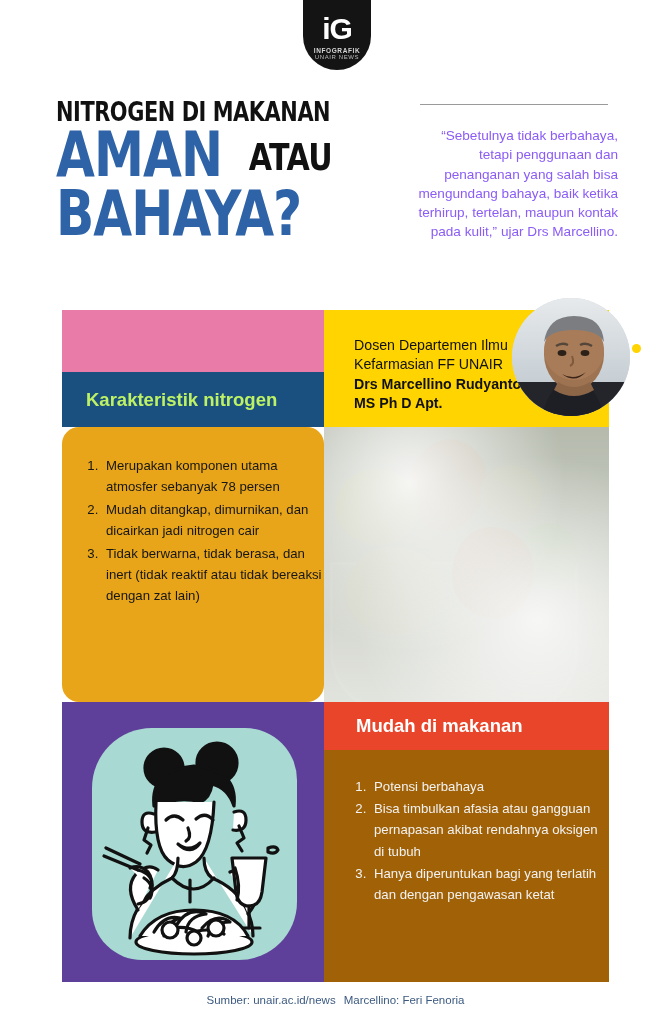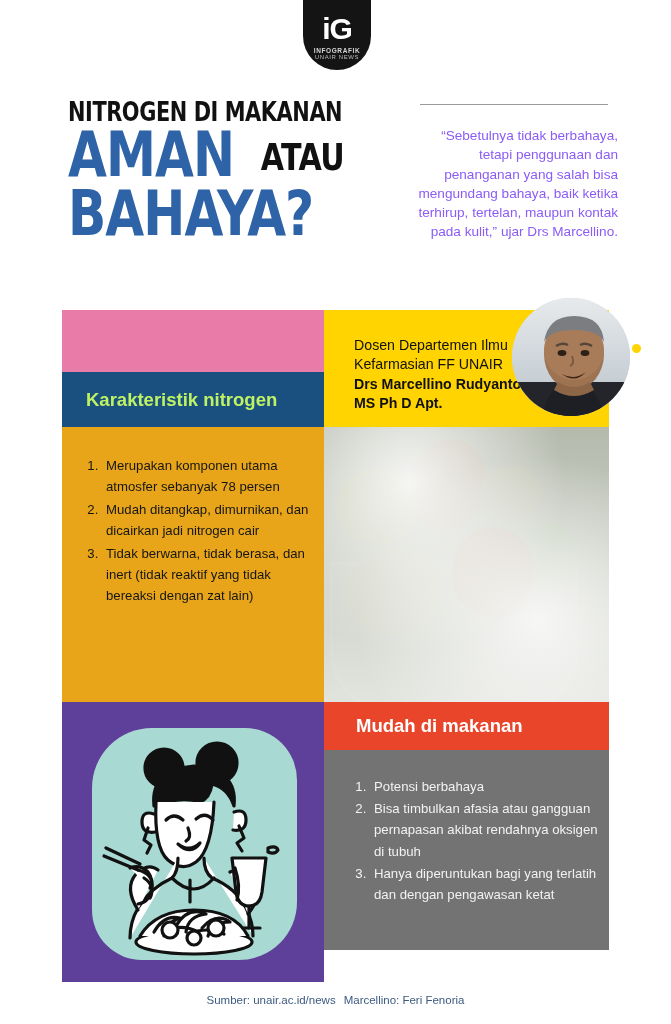--- a/index.html
+++ b/index.html
@@ -17,21 +17,21 @@
   .logo-shape {
     width:68px; height:70px; background:#141414;
     border-radius:0 0 34px 34px;
     display:flex; flex-direction:column; align-items:center; justify-content:center;
   }
   .logo-ig { color:#fff; font-size:30px; font-weight:bold; letter-spacing:-1px; line-height:1; margin-top:4px; }
   .logo-sub1 { color:#d8d8d8; font-size:6.5px; letter-spacing:0.6px; font-weight:bold; margin-top:3px; }
   .logo-sub2 { color:#bdbdbd; font-size:6px; letter-spacing:0.6px; }
 
   
-  .headline { position:absolute; left:68px; top:96px; width:330px; }
+  .headline { position:absolute; left:56px; top:96px; width:330px; }
   .hl-1 {
     font-size:27px; font-weight:bold; color:#111; letter-spacing:-0.5px;
     font-family:"DejaVu Sans Condensed","Liberation Sans Narrow","Liberation Sans",sans-serif;
     transform:scaleX(0.86); transform-origin:left center; white-space:nowrap;
   }
   .hl-2 { margin-top:2px; white-space:nowrap; line-height:0.85; }
   .hl-aman {
     font-size:62px; font-weight:bold; color:#2E63A8; letter-spacing:-1px;
     display:inline-block; transform:scaleX(0.9); transform-origin:left center;
     font-family:"DejaVu Sans Condensed","Liberation Sans Narrow","Liberation Sans",sans-serif;
@@ -53,21 +53,21 @@
     position:absolute; left:406px; top:126px; width:212px;
     text-align:right; font-size:13.6px; line-height:1.42; color:#8b5cf6;
   }
 
   
   .pink { position:absolute; left:62px; top:310px; width:262px; height:62px; background:#E87BA8; }
   .blue-banner { position:absolute; left:62px; top:372px; width:262px; height:55px; background:#19507F; }
   .blue-banner span {
     position:absolute; left:24px; top:17px; color:#bef264; font-size:18.5px; font-weight:bold;
   }
-  .gold { position:absolute; left:62px; top:427px; width:262px; height:275px; background:#E8A519; }
+  .gold { position:absolute; left:62px; top:427px; width:262px; height:275px; background:#E8A519;border-radius:17px; }
   .gold ol { margin:28px 0 0 40px; padding:0; }
   .gold li {
     color:#161616; font-size:13.2px; line-height:1.62; margin-bottom:1px; padding-left:4px;
   }
 
   .yellow { position:absolute; left:324px; top:310px; width:285px; height:149px; background:#FFD400; }
   .yellow-txt {
     position:absolute; left:30px; top:26px; width:175px;
     font-size:14.2px; line-height:1.37; color:#111;
   }
@@ -89,21 +89,21 @@
   }
   .food .cup {
     position:absolute; left:6px; bottom:-10px; width:248px; height:150px;
     border-radius:0 0 60px 60px; background:rgba(238,240,236,.55);
     border:3px solid rgba(255,255,255,.75);
   }
   .puff { position:absolute; border-radius:48% 52% 46% 54% / 52% 48% 54% 46%; filter:blur(0.6px); }
 
   .orange-banner { position:absolute; left:324px; top:702px; width:285px; height:48px; background:#E8452B; }
   .orange-banner span { position:absolute; left:32px; top:13px; color:#fff; font-size:18.5px; font-weight:bold; }
-  .black { position:absolute; left:324px; top:750px; width:285px; height:200px; background:#737373; }
+  .black { position:absolute; left:324px; top:750px; width:285px; height:232px; background:#a16207; }
   .black ol { margin:26px 0 0 46px; padding:0; }
   .black li { color:#f2f2f2; font-size:13.2px; line-height:1.64; padding-left:4px; }
 
   .purple { position:absolute; left:62px; top:702px; width:262px; height:280px; background:#5E3F99; }
   .illus-bg {
     position:absolute; left:30px; top:26px; width:205px; height:232px;
     background:#A8D9D2; border-radius:60px 52px 58px 50px;
   }
 
   
@@ -140,21 +140,21 @@
   <div class="pink"></div>
 
   <div class="blue-banner">
     <span>Karakteristik nitrogen</span>
   </div>
 
   <div class="gold">
     <ol>
       <li>Merupakan komponen utama atmosfer sebanyak 78 persen</li>
       <li>Mudah ditangkap, dimurnikan, dan dicairkan jadi nitrogen cair</li>
-      <li>Tidak berwarna, tidak berasa, dan inert (tidak reaktif yang tidak bereaksi dengan zat lain)</li>
+      <li>Tidak berwarna, tidak berasa, dan inert (tidak reaktif atau tidak bereaksi dengan zat lain)</li>
     </ol>
   </div>
 
   <div class="yellow">
     <div class="yellow-txt"><span>Dosen Departemen Ilmu Kefarmasian FF UNAIR </span><b>Drs Marcellino Rudyanto MS Ph D Apt.</b></div>
   </div>
 
   <div class="photo-circle">
     <svg viewBox="0 0 118 118" width="118" height="118">
       <defs>

